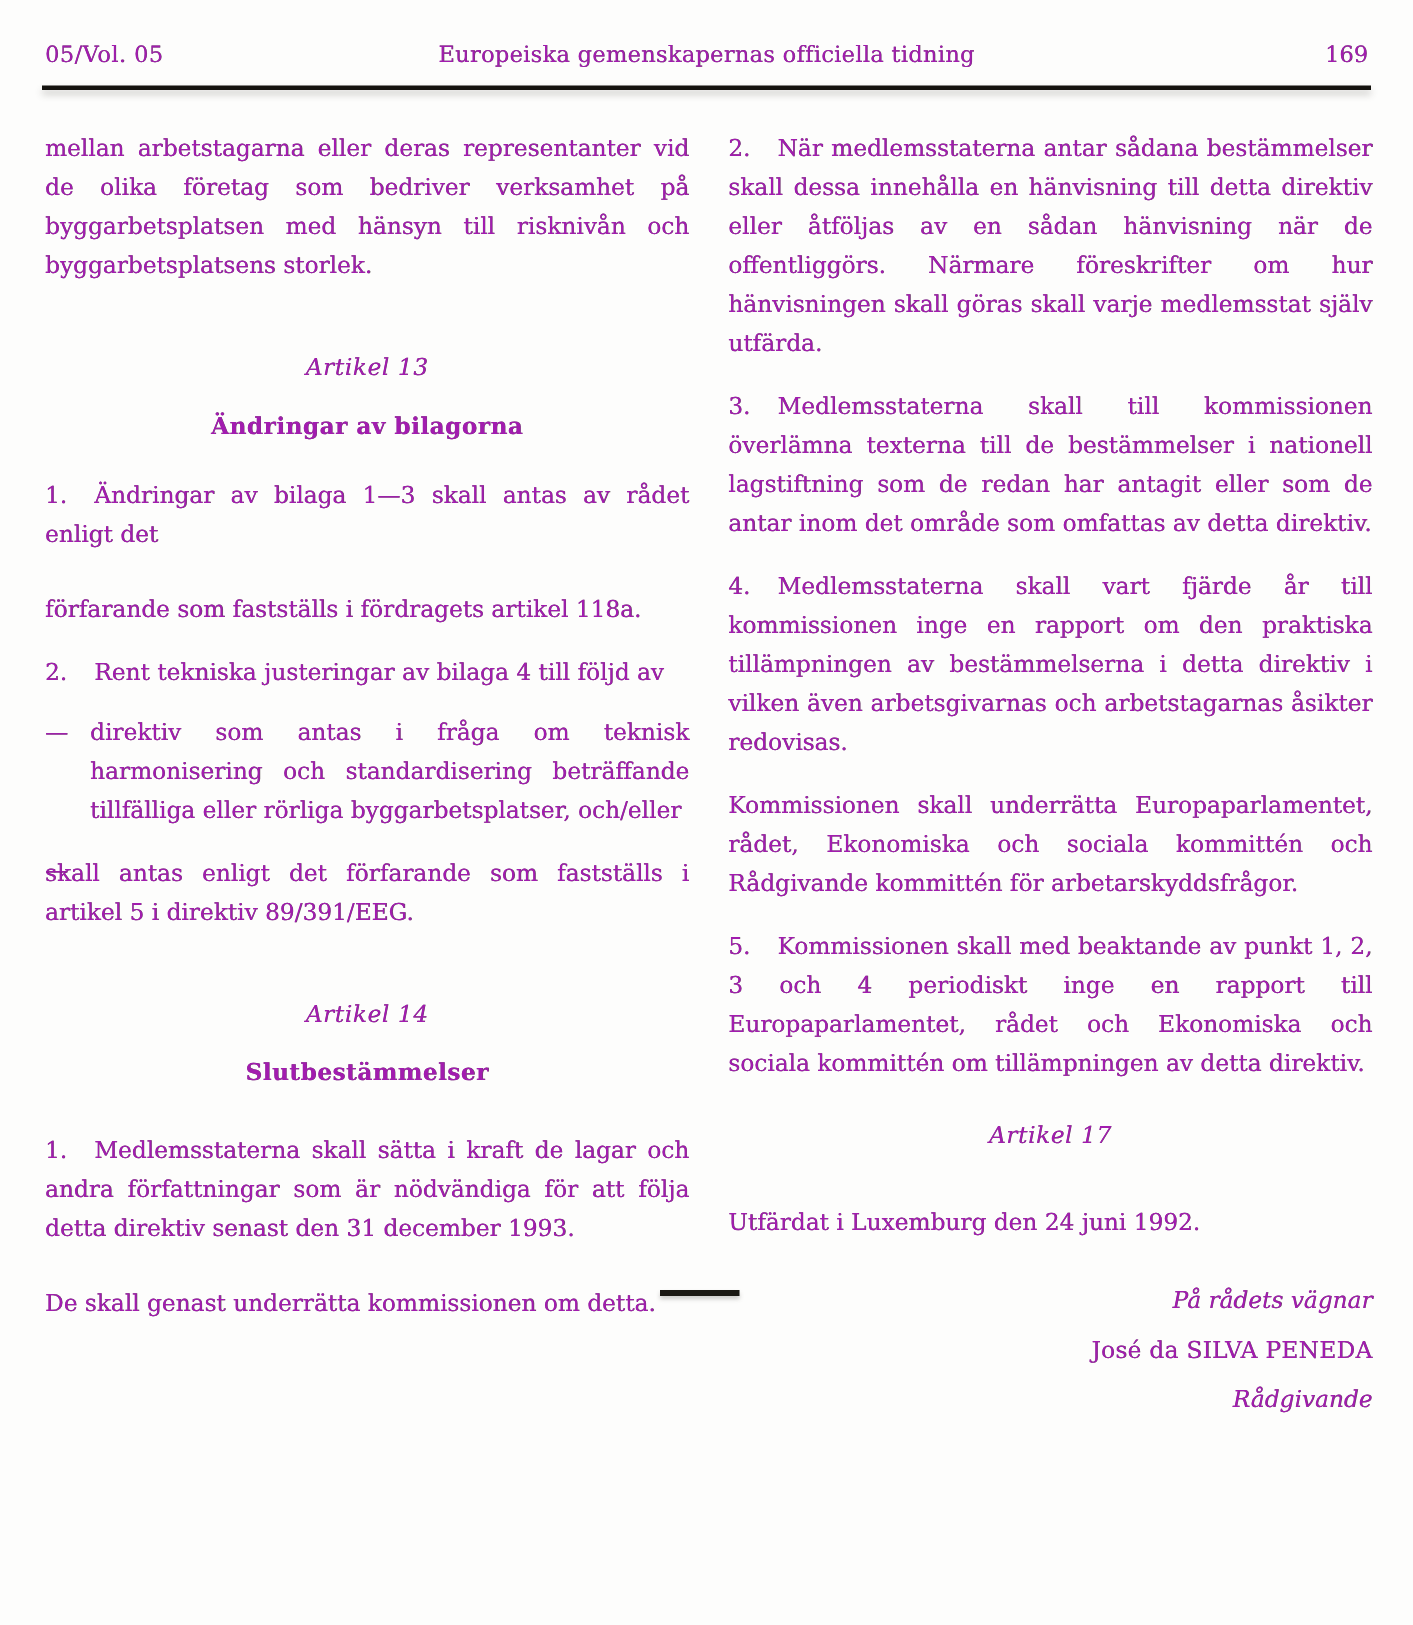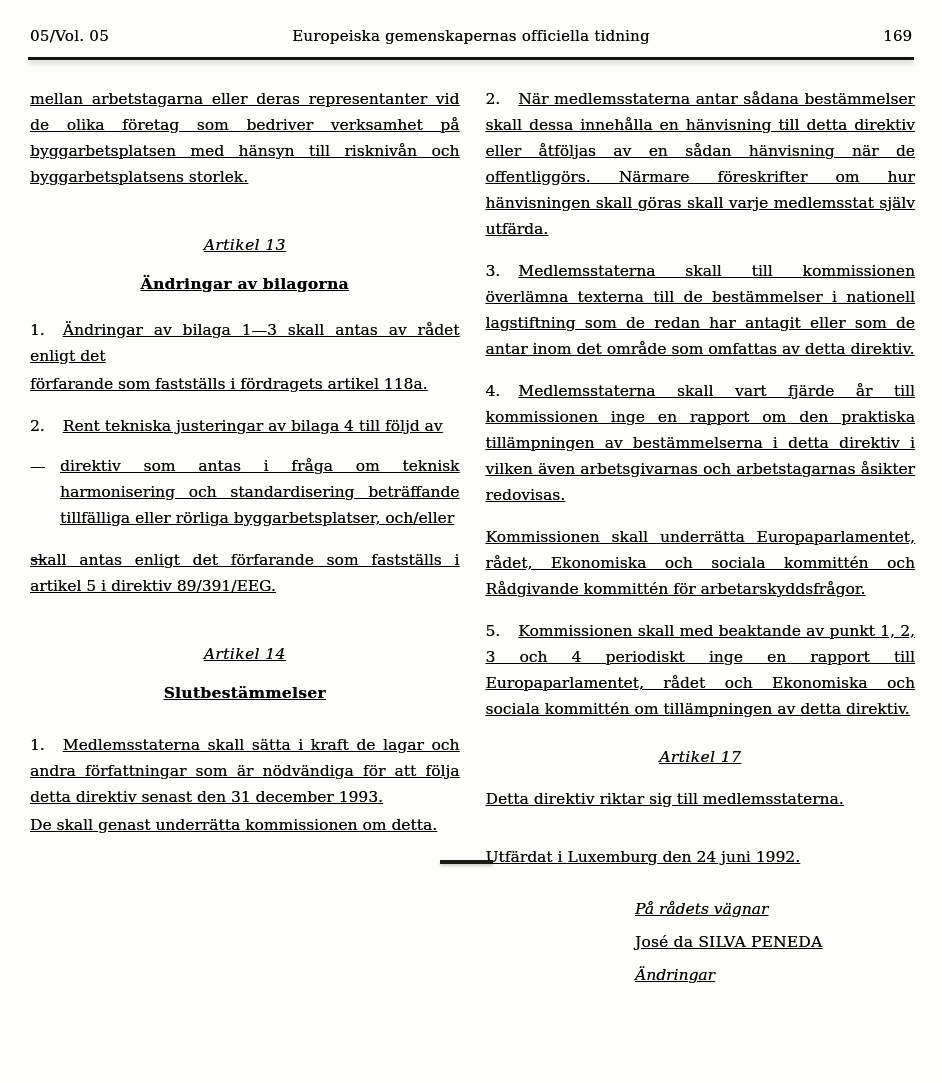--- a/index.html
+++ b/index.html
@@ -2,21 +2,21 @@
 <html lang="sv"><head>
 <meta charset="utf-8">
 <style>
   html, body { margin: 0; padding: 0; background: #e8e8e6; }
   .page {
     position: relative;
     width: 942px;
     height: 1083px;
     margin: 0 auto;
     background: #fdfdfc;
-    color: #000000;
+    color: #a21caf;
     font-family: "DejaVu Serif", "Liberation Serif", serif;
     overflow: hidden;
     text-shadow: 0.2px 0 0 rgba(33,30,26,.75);
   }
   
   .header {
     display: flex;
     align-items: baseline;
     padding: 27px 30px 0 30px;
     font-size: 15px;
@@ -31,46 +31,46 @@
     box-shadow: 0 3px 5px rgba(70,66,60,.28);
   }
   
   .columns {
     display: flex;
     gap: 26px;
     padding: 26px 27px 0 30px;
     font-size: 15.5px;
     line-height: 26px;
   }
-  .col { width: 430px; text-align: justify; text-decoration: underline; }
+  .col { width: 430px; text-align: justify; }
   p { margin: 0; }
   .num { display: inline-block; margin-right: 18px; }
   .dash-item { position: relative; padding-left: 30px; margin-top: 14px; }
   .dash-item .marker { position: absolute; left: 0; top: 0; }
   .art-heading {
     text-align: center;
     font-style: italic;
     margin-top: 42px;
     letter-spacing: .4px;
   }
   .sub-heading {
     text-align: center;
     font-weight: 700;
     margin-top: 13px;
     letter-spacing: .3px;
   }
-  .mt-sm { margin-top: 2px; }
+  .mt-sm { margin-top: 24px; }
   .mt-md { margin-top: 16px; }
   .mt-lg { margin-top: 20px; }
   .mt-xl { margin-top: 26px; }
   
   .signature {
     width: 280px;
     margin: 26px 0 0 auto;
-    text-align: left;
+    text-align: right;
   }
   .signature .on-behalf { font-style: italic; }
   .signature .name { margin-top: 7px; letter-spacing: .2px; }
   .signature .role { font-style: italic; margin-top: 7px; }
   
   .end-rule {
     position: absolute;
     top: 860px;
     left: 440px;
     width: 53px;
@@ -127,28 +127,27 @@
       <p class="mt-md"><span class="num">3.</span><span>Medlemsstaterna skall till kommissionen överlämna texterna till de bestämmelser i nationell lagstiftning som de redan har antagit eller som de antar inom det område som omfattas av detta direktiv.</span></p>
 
       <p class="mt-md"><span class="num">4.</span><span>Medlemsstaterna skall vart fjärde år till kommissionen inge en rapport om den praktiska tillämpningen av bestämmelserna i detta direktiv i vilken även arbetsgivarnas och arbetstagarnas åsikter redovisas.</span></p>
 
       <p class="mt-md">Kommissionen skall underrätta Europaparlamentet, rådet, Ekonomiska och sociala kommittén och Rådgivande kommittén för arbetarskyddsfrågor.</p>
 
       <p class="mt-md"><span class="num">5.</span><span>Kommissionen skall med beaktande av punkt 1, 2, 3 och 4 periodiskt inge en rapport till Europaparlamentet, rådet och Ekonomiska och sociala kommittén om tillämpningen av detta direktiv.</span></p>
 
       <p class="art-heading" style="margin-top:22px;">Artikel 17</p>
 
-      <p class="mt-md">Detta direktiv riktar sig till medlemsstaterna.</p>
 
       <p style="margin-top:32px;">Utfärdat i Luxemburg den 24 juni 1992.</p>
 
       <div class="signature">
         <p class="on-behalf">På rådets vägnar</p>
         <p class="name">José da SILVA PENEDA</p>
-        <p class="role">Ändringar</p>
+        <p class="role">Rådgivande</p>
       </div>
     </div>
 
   </div>
 
   <div class="end-rule"></div>
 
 </div>
 
 </body></html>

